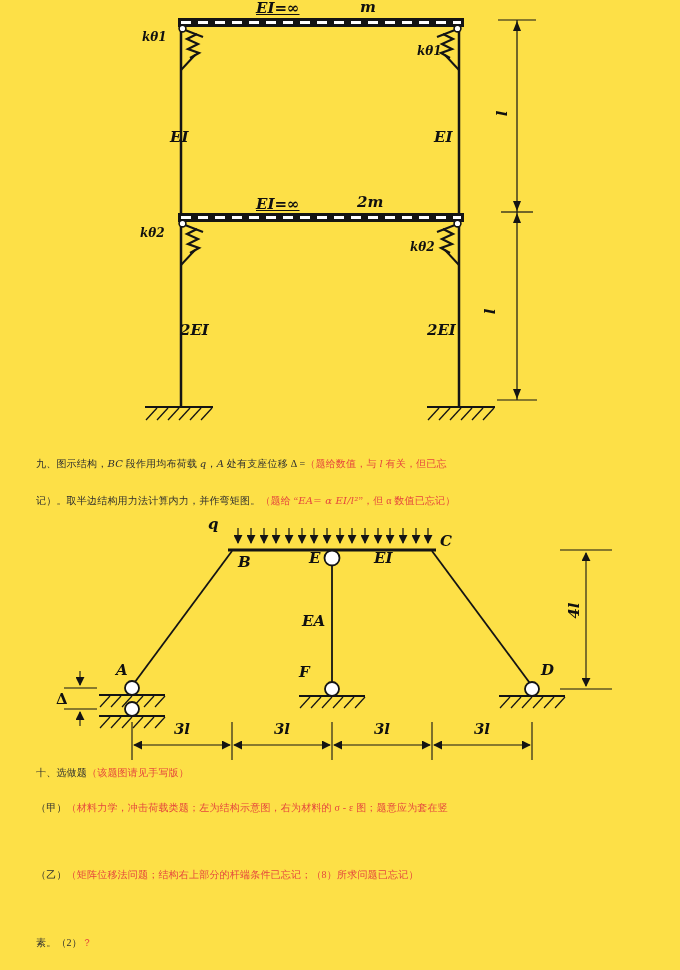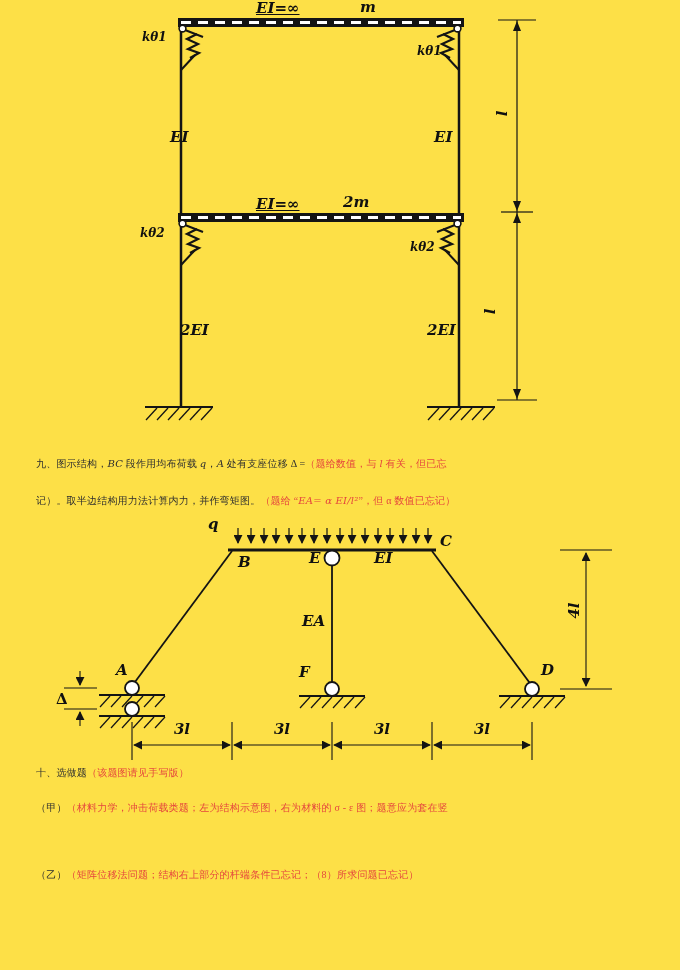--- a/index.html
+++ b/index.html
@@ -77,21 +77,21 @@
     </g>
   </svg>
 
   <div class="figlab ul" style="left:256px;top:1px">EI=∞</div>
   <div class="figlab" style="left:360px;top:0px">m</div>
   <div class="figlab sm" style="left:142px;top:31px">kθ1</div>
   <div class="figlab sm" style="left:417px;top:45px">kθ1</div>
   <div class="figlab" style="left:170px;top:130px">EI</div>
   <div class="figlab" style="left:434px;top:130px">EI</div>
   <div class="figlab ul" style="left:256px;top:197px">EI=∞</div>
-  <div class="figlab" style="left:343px;top:195px">2m</div>
+  <div class="figlab" style="left:357px;top:195px">2m</div>
   <div class="figlab sm" style="left:140px;top:227px">kθ2</div>
   <div class="figlab sm" style="left:410px;top:241px">kθ2</div>
   <div class="figlab" style="left:180px;top:323px">2EI</div>
   <div class="figlab" style="left:427px;top:323px">2EI</div>
   <div class="figlab rot" style="left:500px;top:106px">l</div>
   <div class="figlab rot" style="left:488px;top:304px">l</div>
 
   <div class="txtline" style="top:457px"><span>九、图示结构，</span><span class="ital">BC</span><span> 段作用均布荷载 </span><span class="ital">q</span><span>，</span><span class="ital">A</span><span> 处有支座位移 Δ =</span><span class="red">（题给数值，与 </span><span class="red ital">l</span><span class="red"> 有关，但已忘</span></div>
   <div class="txtline" style="top:494px"><span>记）。取半边结构用力法计算内力，并作弯矩图。</span><span class="red">（题给 “</span><span class="red ital">EA= α EI/l²</span><span class="red">”，但 α 数值已忘记）</span></div>
 
@@ -197,14 +197,15 @@
   <div class="figlab" style="left:56px;top:692px;font-style:normal">Δ</div>
   <div class="figlab rot" style="left:566px;top:603px">4l</div>
   <div class="figlab" style="left:150px;top:722px;width:64px;text-align:center">3l</div>
   <div class="figlab" style="left:250px;top:722px;width:64px;text-align:center">3l</div>
   <div class="figlab" style="left:350px;top:722px;width:64px;text-align:center">3l</div>
   <div class="figlab" style="left:450px;top:722px;width:64px;text-align:center">3l</div>
 
   <div class="txtline" style="top:801px"><span>（甲）</span><span class="red">（材料力学，冲击荷载类题；左为结构示意图，右为材料的 σ - ε 图；题意应为套在竖</span></div>
   <div class="txtline" style="top:766px"><span>十、选做题</span><span class="red">（该题图请见手写版）</span></div>
   <div class="txtline" style="top:868px"><span>（乙）</span><span class="red">（矩阵位移法问题；结构右上部分的杆端条件已忘记；（8）所求问题已忘记）</span></div>
+  <div class="txtline" style="top:936px"><span>素。（2）</span><span class="red">？</span></div>
 
 </div>
 
 </body></html>

